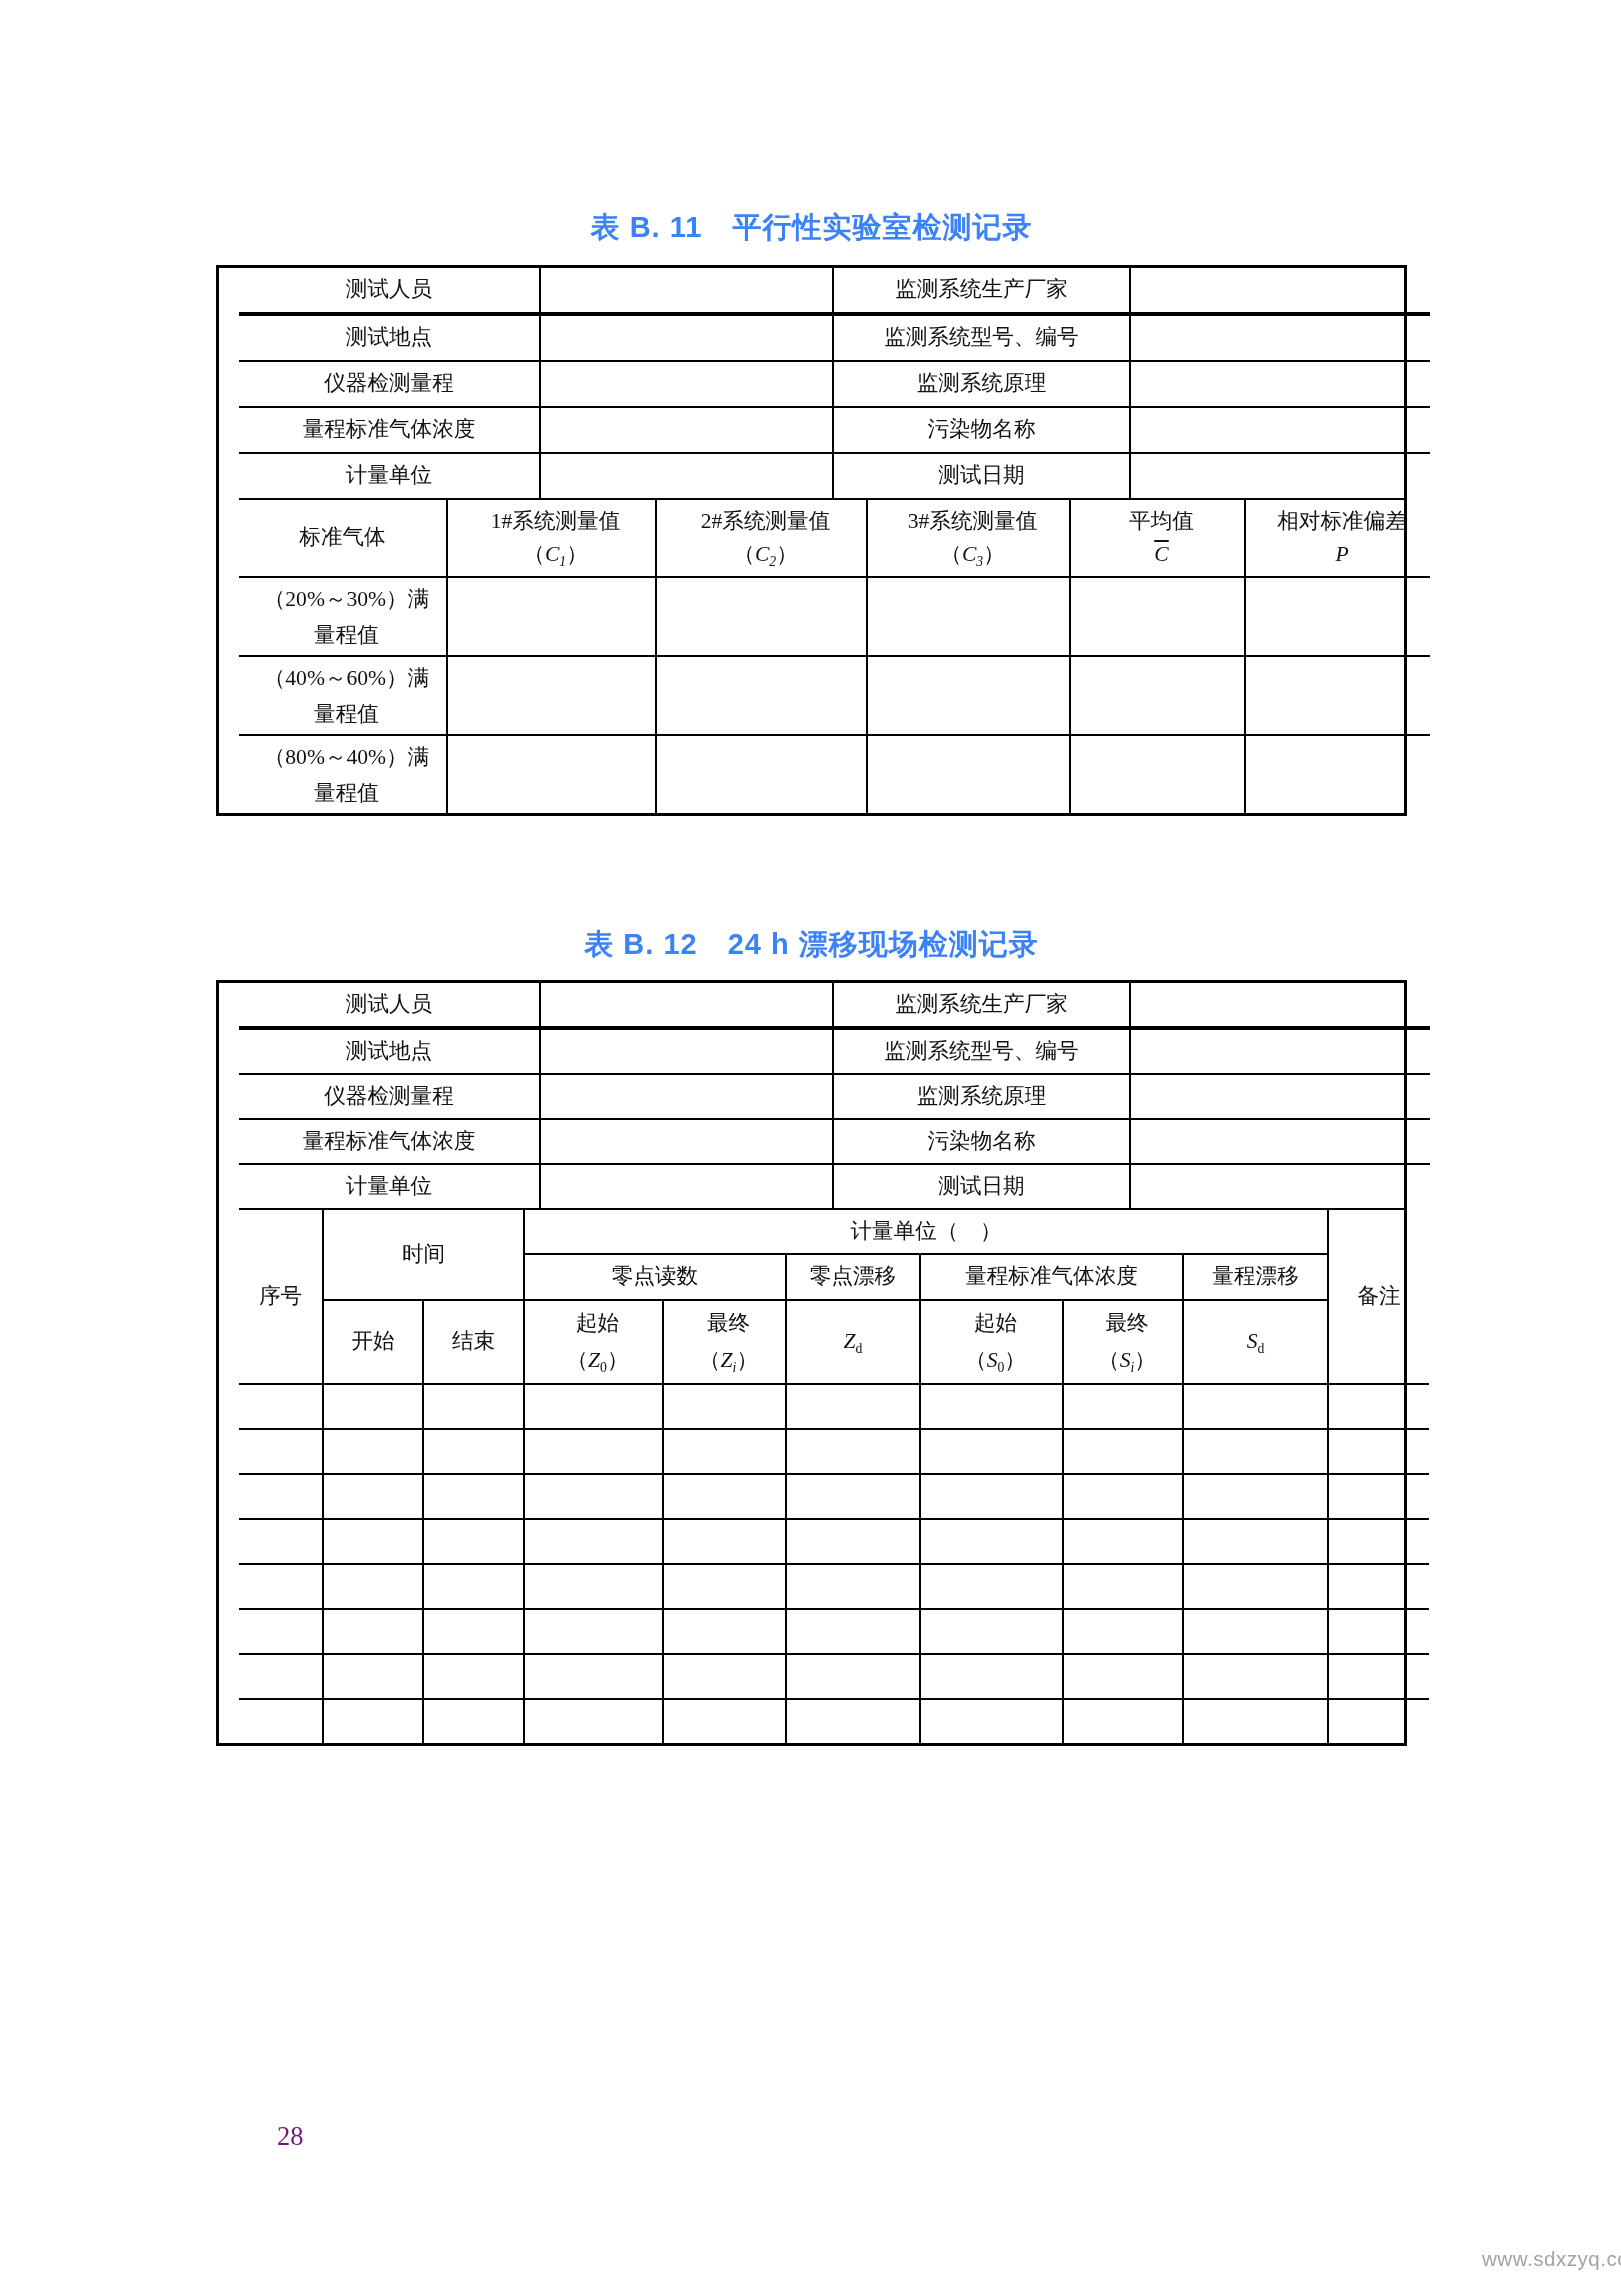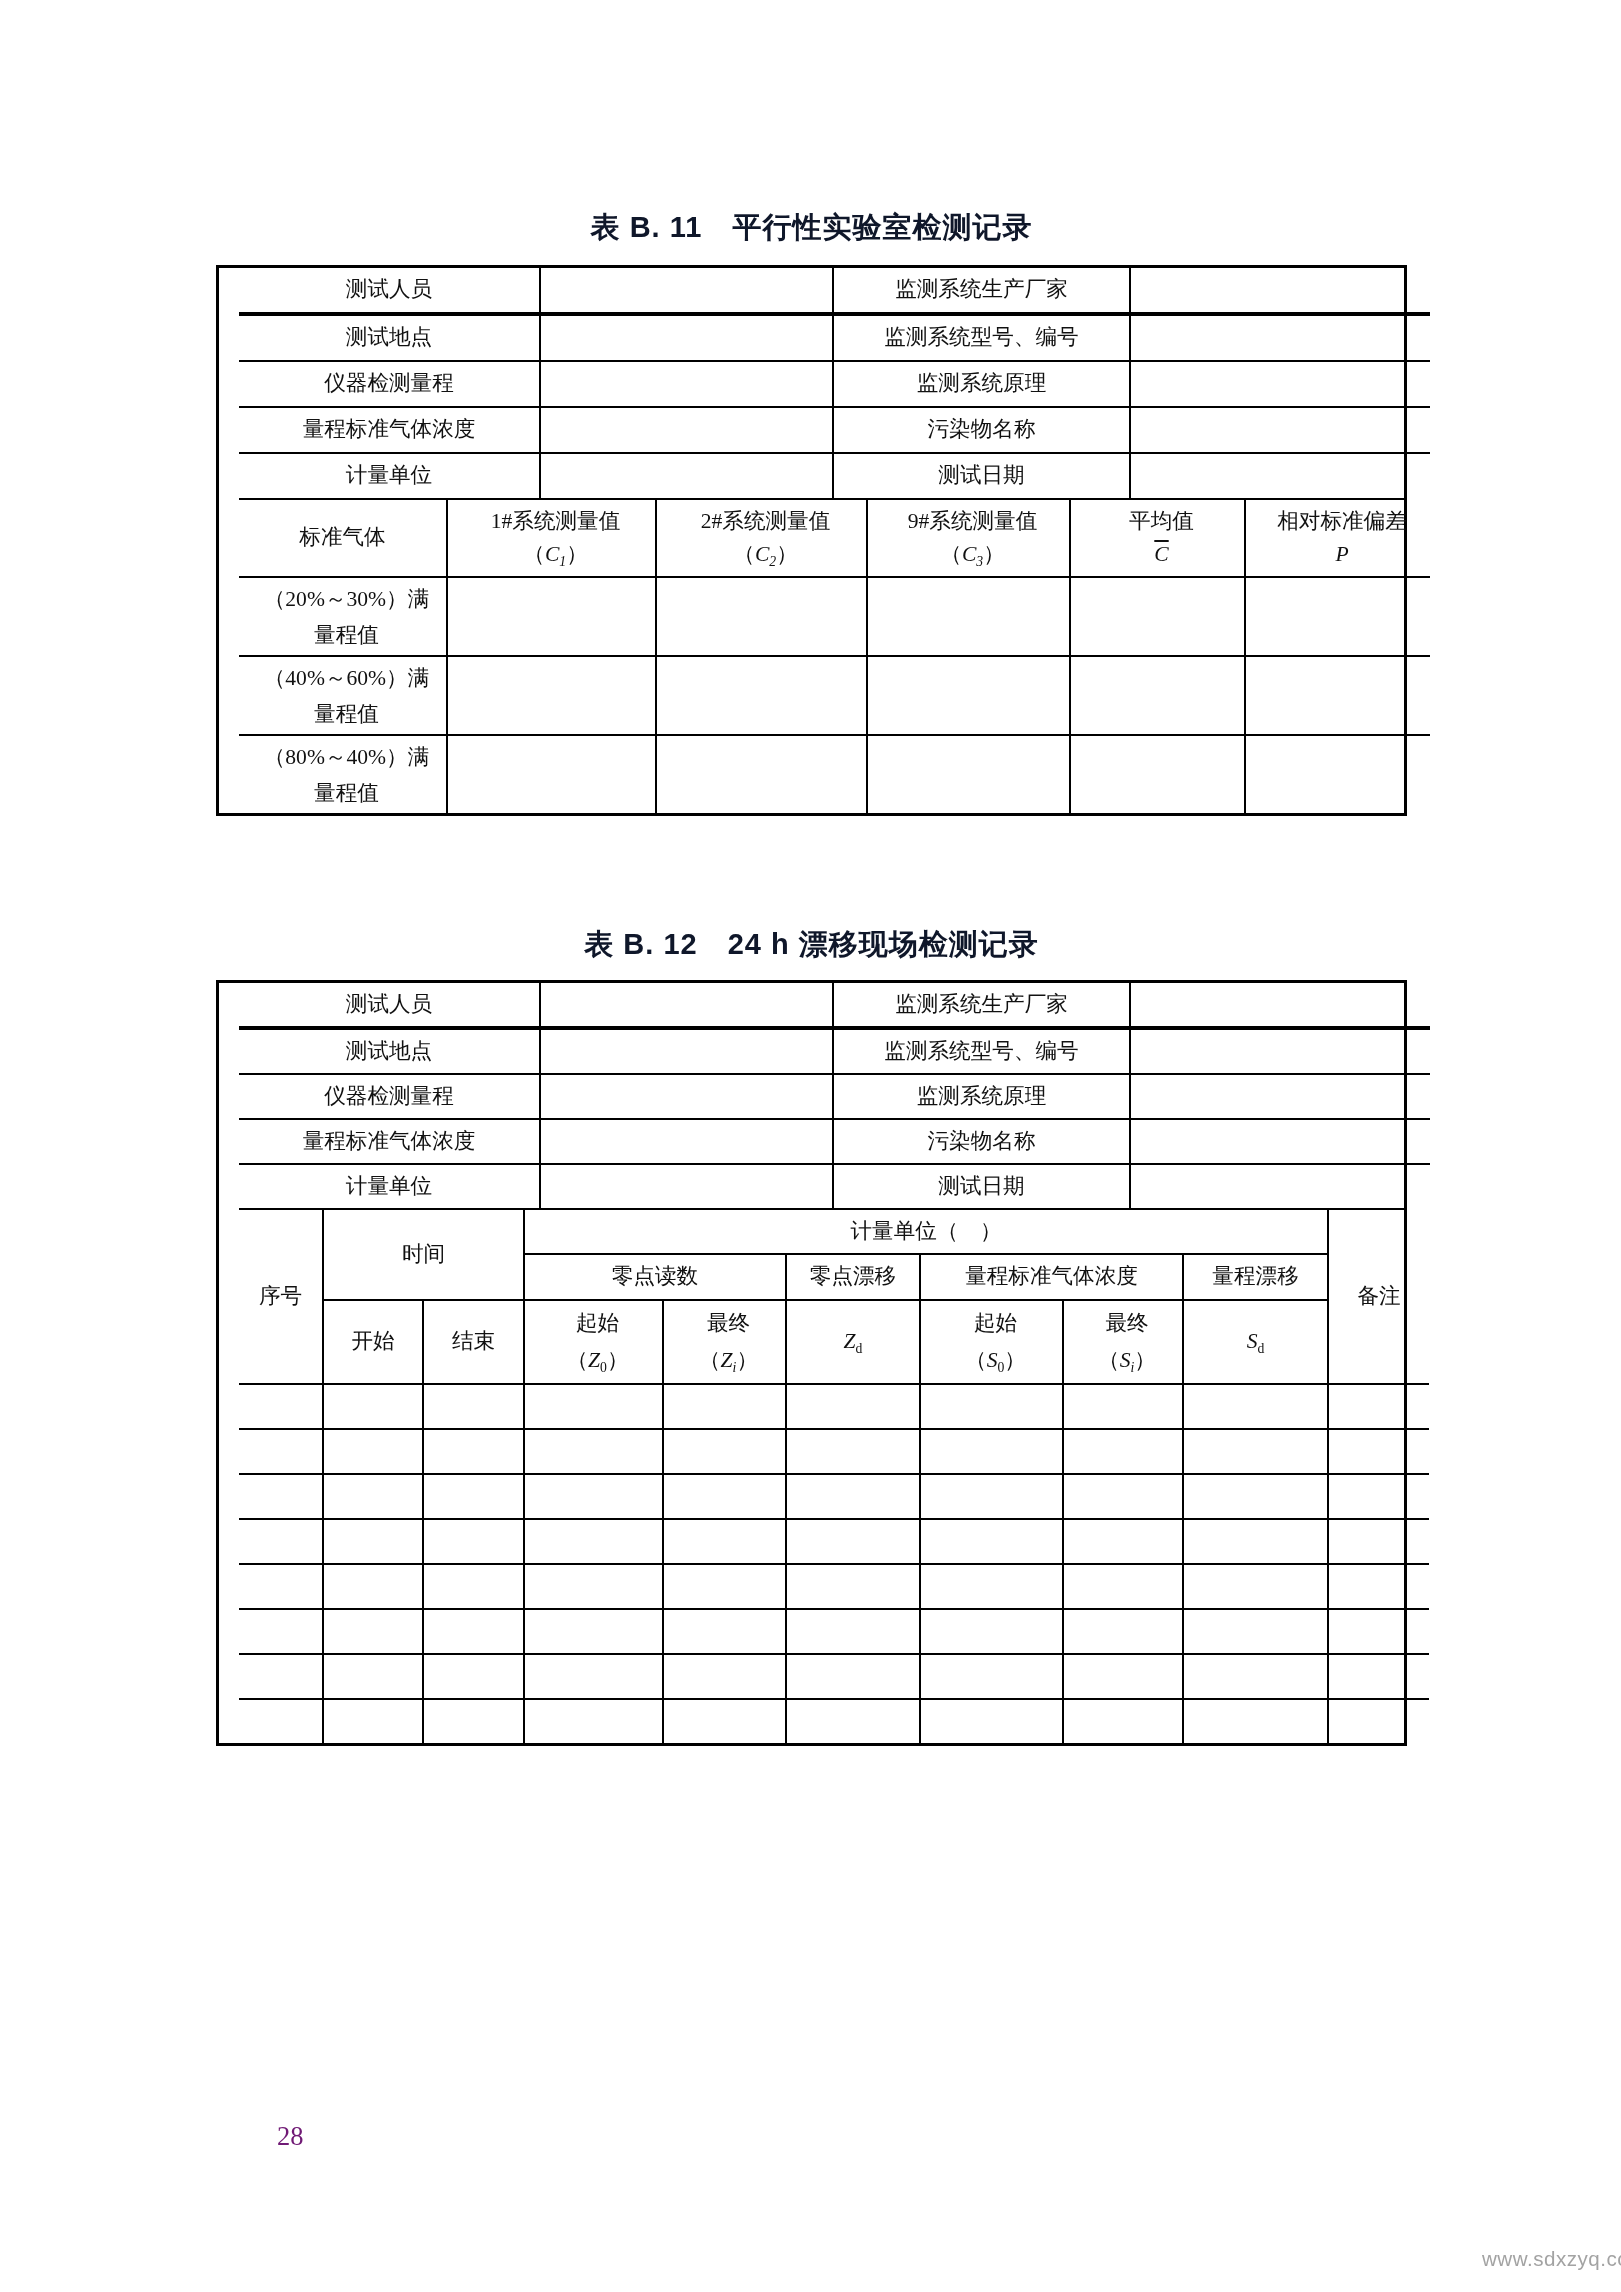--- a/index.html
+++ b/index.html
@@ -4,21 +4,21 @@
 <style>
   html,body{margin:0;padding:0;background:#e8e8e8;}
   .page{
     position:relative;width:1621px;height:2293px;background:#ffffff;
     font-family:"Liberation Serif","DejaVu Serif",serif;color:#111;
     margin:0 auto;overflow:hidden;
   }
   .doc-title{
     position:absolute;left:216px;width:1191px;text-align:center;
     font-family:"Liberation Sans","DejaVu Sans",sans-serif;
-    font-weight:bold;font-size:29px;color:#0f172a;letter-spacing:1px;white-space:pre;
+    font-weight:bold;font-size:29px;color:#3b82f6;letter-spacing:1px;white-space:pre;
   }
   #title-b11{top:208px;}
   #title-b12{top:925px;}
   .tbl-wrap{
     position:absolute;left:216px;width:1191px;box-sizing:border-box;
     border:3.9px solid #000;background:#fff;padding-left:20px;
   }
   #table-b11{top:265px;}
   #table-b12{top:980px;}
   table{border-collapse:collapse;width:100%;table-layout:fixed;border-style:hidden;}
@@ -111,21 +111,21 @@
           <td>标准气体</td>
           <td>
             <span class="cl">1#系统测量值</span>
             <span class="cl">（<span class="mi">C</span><sub class="mi">1</sub>）</span>
           </td>
           <td>
             <span class="cl">2#系统测量值</span>
             <span class="cl">（<span class="mi">C</span><sub class="mi">2</sub>）</span>
           </td>
           <td>
-            <span class="cl">9#系统测量值</span>
+            <span class="cl">3#系统测量值</span>
             <span class="cl">（<span class="mi">C</span><sub class="mi">3</sub>）</span>
           </td>
           <td>
             <span class="cl">平均值</span>
             <span class="cl"><span class="mi ovl">C</span></span>
           </td>
           <td>
             <span class="cl">相对标准偏差</span>
             <span class="cl"><span class="mi">P</span></span>
           </td>

